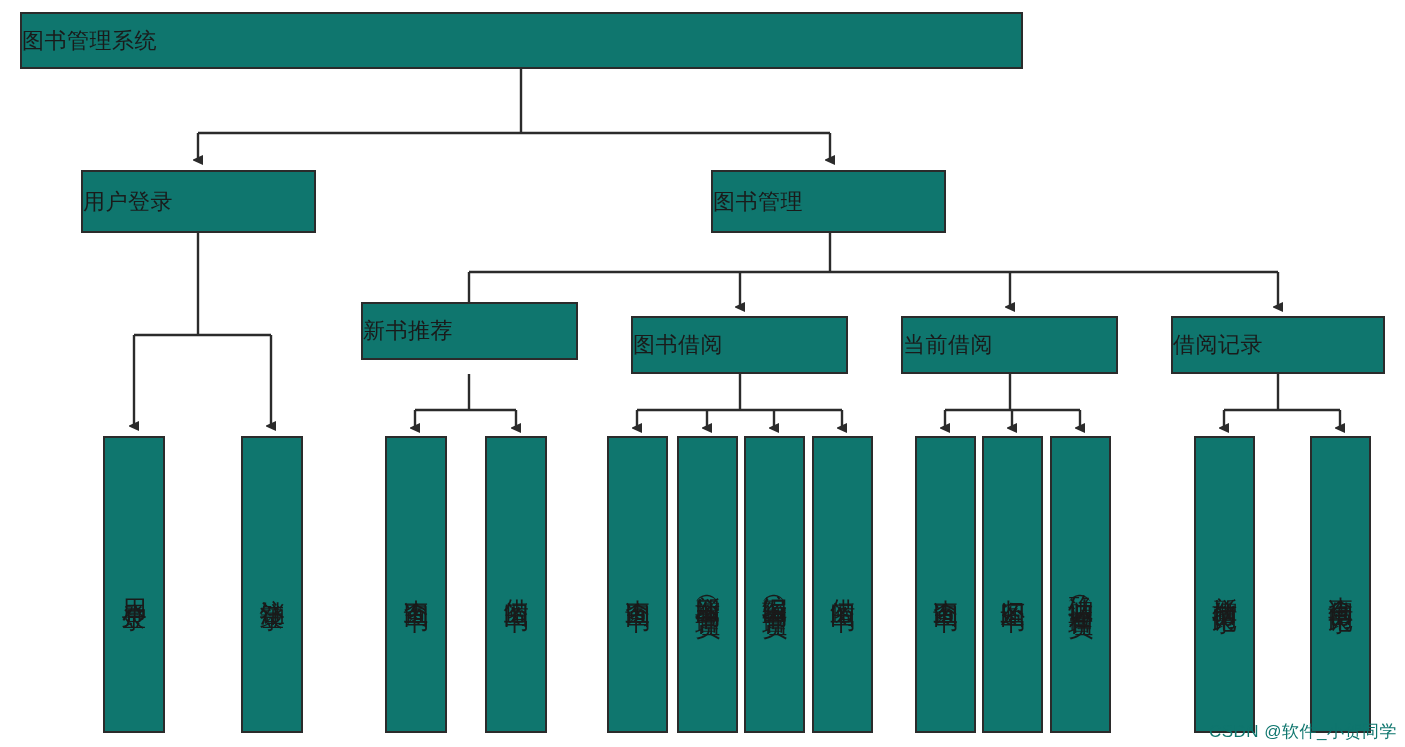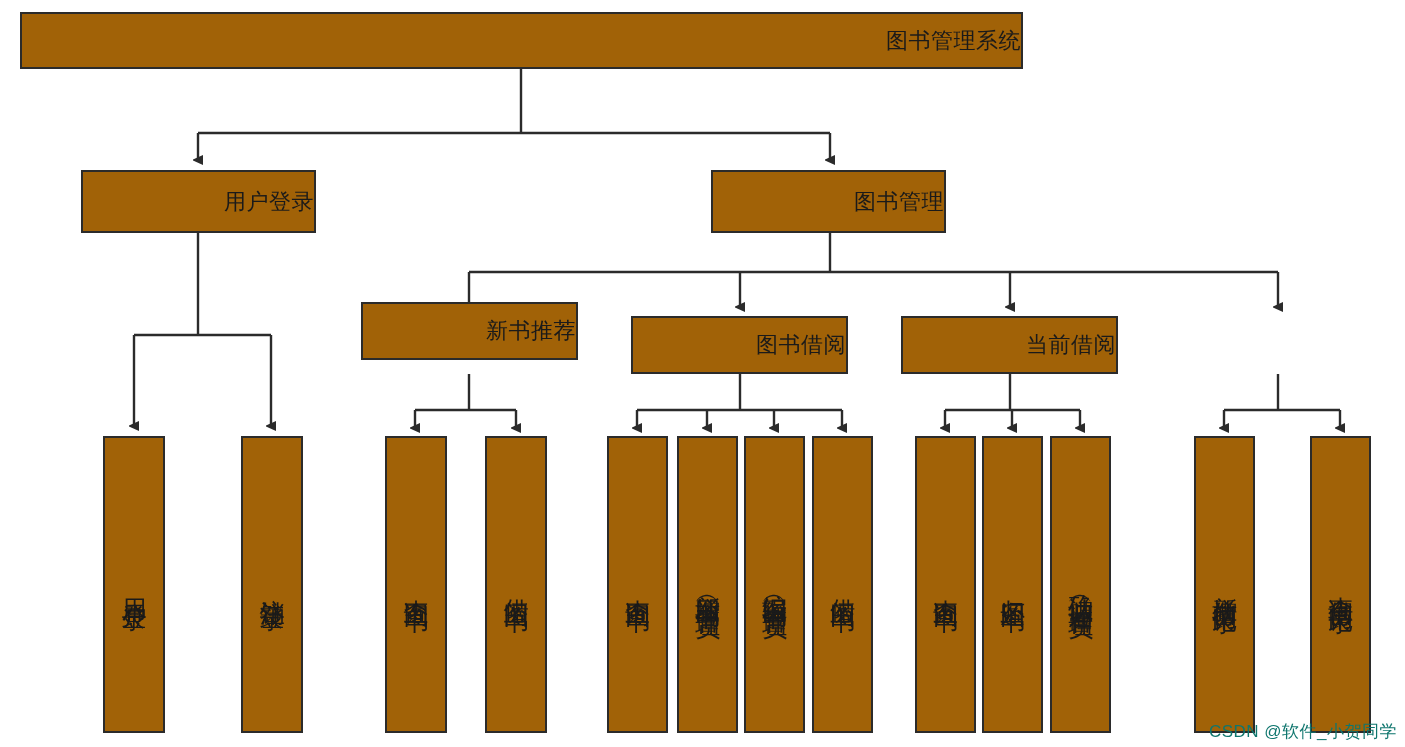--- a/index.html
+++ b/index.html
@@ -22,24 +22,24 @@
     position: absolute;
     left: 0;
     top: 0;
     width: 1405px;
     height: 747px;
   }
   .node {
     position: absolute;
     box-sizing: border-box;
     border: 2px solid #2b2b2b;
-    background: #a16207;
+    background: #0f766e;
     display: flex;
     align-items: center;
-    justify-content: flex-end;
+    justify-content: flex-start;
     color: #1a1a1a;
   }
   .node .label {
     display: block;
     text-align: center;
     line-height: 1.18;
     letter-spacing: 0.5px;
   }
   .node.horiz .label {
     font-size: 22px;
@@ -131,33 +131,36 @@
     </g>
   </svg>
 
   <div class="node horiz" style="left:20px; top:12px; width:1003px; height:57px;">
     <span class="label">图书管理系统</span>
   </div>
 
   <div class="node horiz" style="left:81px; top:170px; width:235px; height:63px;">
     <span class="label">用户登录</span>
   </div>
-  <div class="node horiz" style="left:711px; top:170px; width:235px; height:63px;padding-left:24px;">
+  <div class="node horiz" style="left:711px; top:170px; width:235px; height:63px;">
     <span class="label">图书管理</span>
   </div>
 
   <div class="node horiz" style="left:361px; top:302px; width:217px; height:58px;">
     <span class="label">新书推荐</span>
   </div>
   <div class="node horiz" style="left:901px; top:316px; width:217px; height:58px;">
     <span class="label">当前借阅</span>
   </div>
   <div class="node horiz" style="left:631px; top:316px; width:217px; height:58px;">
     <span class="label">图书借阅</span>
   </div>
+  <div class="node horiz" style="left:1171px; top:316px; width:214px; height:58px;">
+    <span class="label">借阅记录</span>
+  </div>
 
   <div class="node vert" style="left:103px; top:436px; width:62px; height:297px;">
     <span class="label">用户登录</span>
   </div>
   <div class="node vert" style="left:241px; top:436px; width:62px; height:297px;">
     <span class="label">注销登录</span>
   </div>
 
   <div class="node vert" style="left:385px; top:436px; width:62px; height:297px;">
     <span class="label">查询图书</span>

